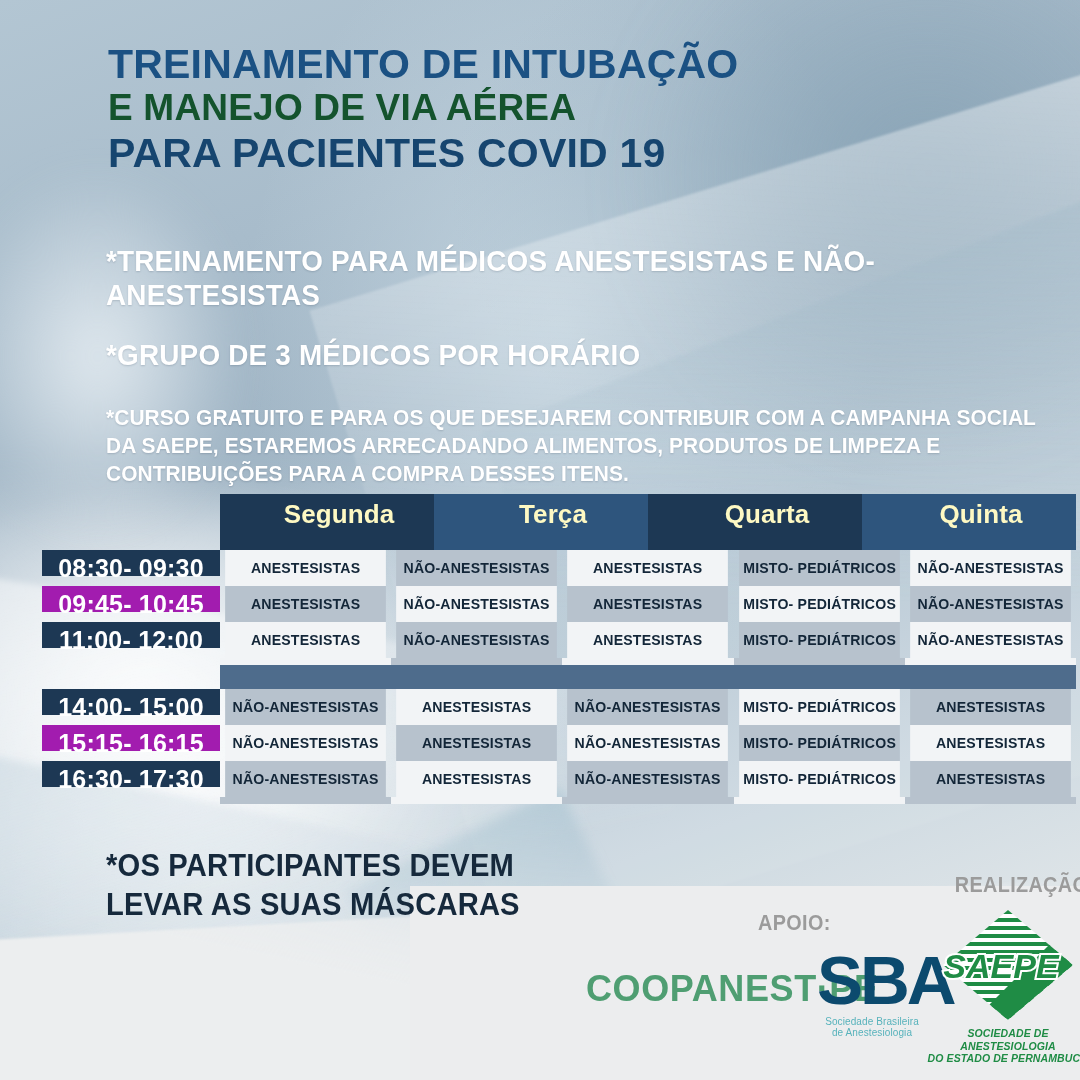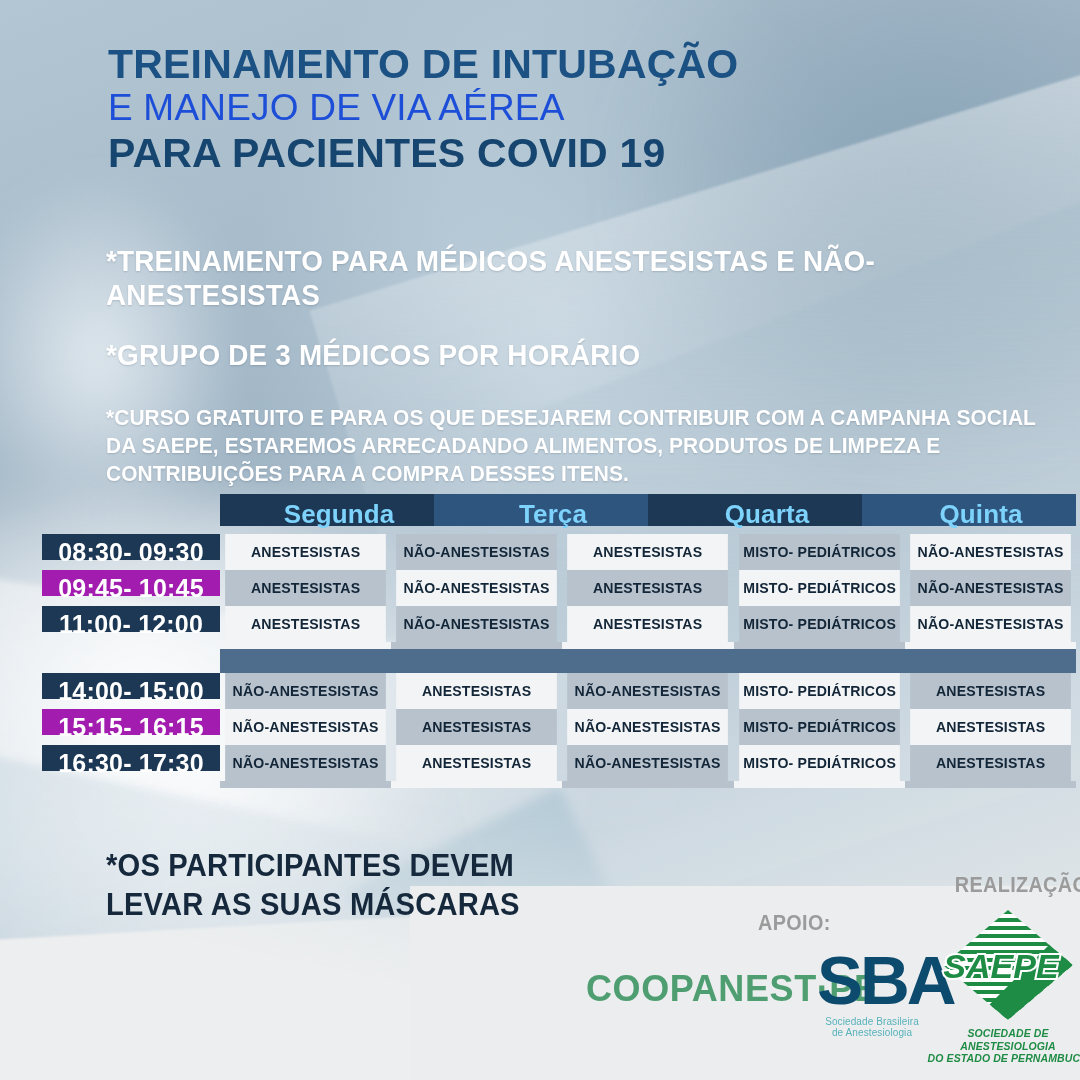--- a/index.html
+++ b/index.html
@@ -102,21 +102,21 @@
   
   .header { position:absolute; top:44px; left:0; width:100%; height:170px; }
 
   .title-block { position:absolute; left:66px; top:0; }
   .t-line { font-family:"Liberation Sans", sans-serif; letter-spacing:.2px; line-height:1.02; }
   .t1 {
     font-size:41px; font-weight:bold; color:#1b5183;
     text-transform:uppercase;
   }
   .t2 {
-    font-size:37px; font-weight:normal; color:#1d4ed8;
+    font-size:37px; font-weight:bold; color:#14532d;
     text-transform:uppercase; margin-top:3px;
   }
   .t3 {
     font-size:41px; font-weight:bold; color:#16456f;
     text-transform:uppercase; margin-top:6px;
   }
 
   .date-block { position:absolute; right:30px; top:2px; text-align:right; }
   .d-from {
     font-size:30px; font-weight:bold; color:#ffffff;
@@ -164,22 +164,22 @@
     color:#ffffff; font-size:25px; font-weight:bold;
     text-align:center; letter-spacing:.2px;
     white-space:nowrap;
   }
   .time-cell.dark  { background:#1d3854; }
   .time-cell.mid   { background:#a21caf; }
 
   .hdr-spacer { width:178px; flex:0 0 178px; height:40px; background:transparent; }
 
   .hdr-cell {
-    flex:1 1 0; height:32px; line-height:40px;
-    text-align:center; color:#7dd3fc;
+    flex:1 1 0; height:56px; line-height:40px;
+    text-align:center; color:#fef9c3;
     font-size:26px; font-weight:bold;
     letter-spacing:.1px;
     padding-left:24px;
   }
   .hdr-cell.a { background:#1d3854; }
   .hdr-cell.b { background:#2e557d; }
 
   .cell {
     flex:1 1 0; height:36px; line-height:36px;
     text-align:center; color:#132638;

